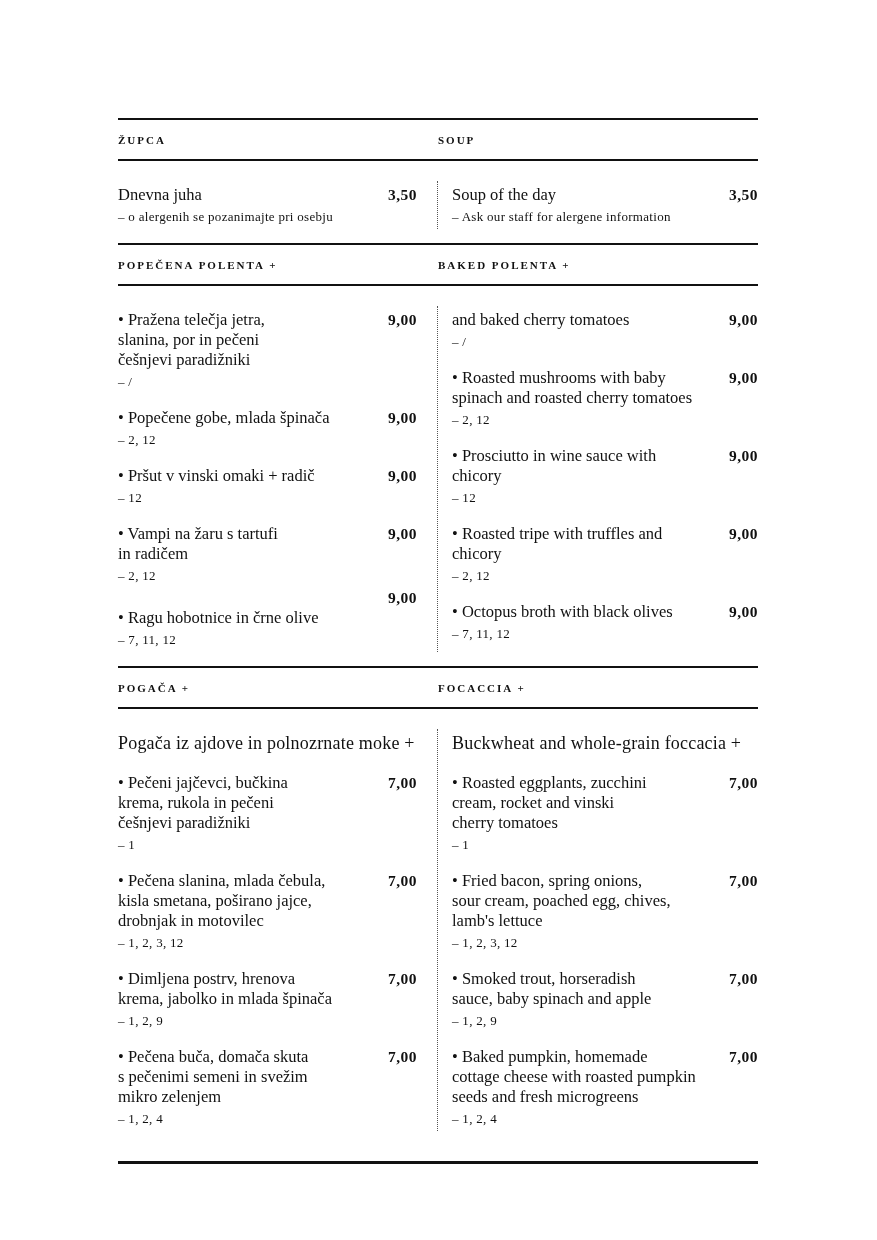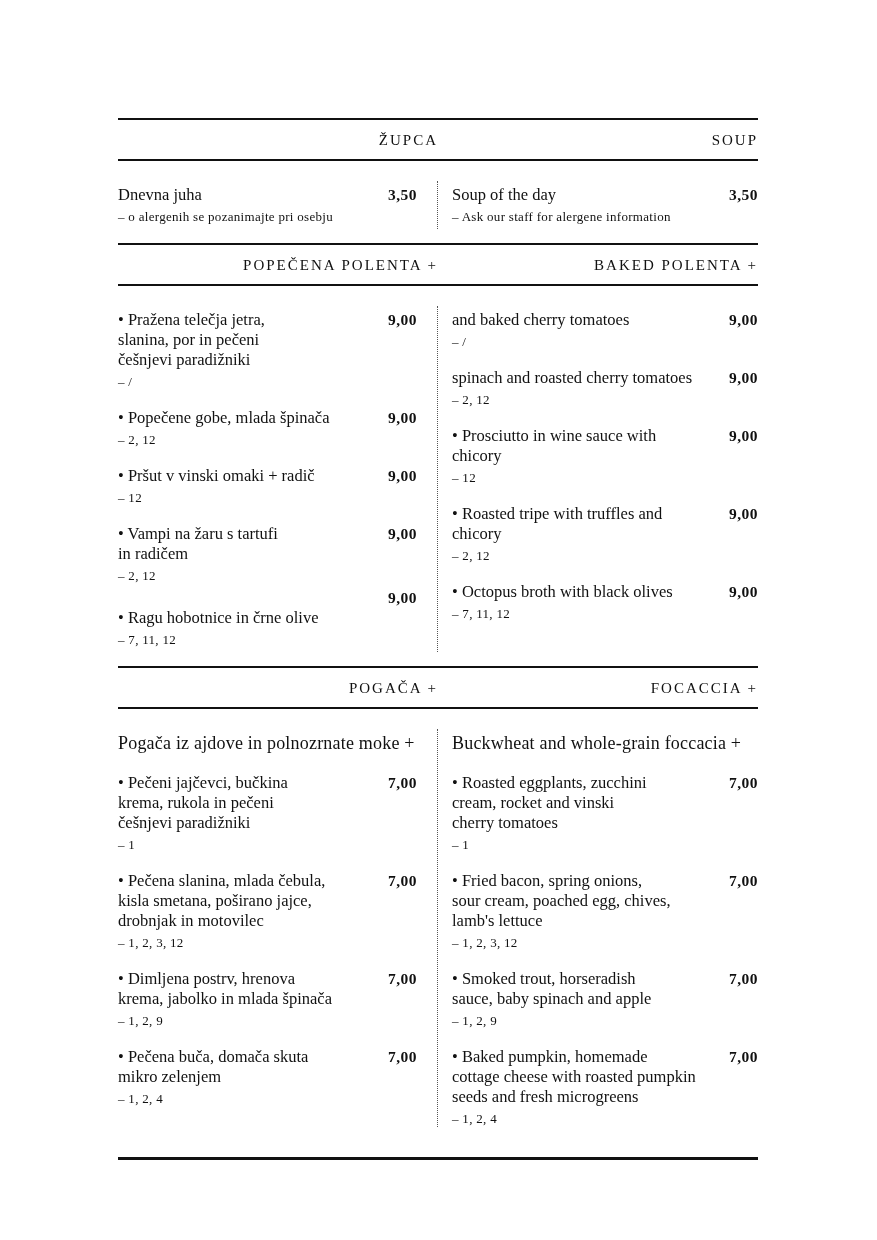--- a/index.html
+++ b/index.html
@@ -17,23 +17,23 @@
   }
   .menu-section { }
   .section-header {
     display: grid;
     grid-template-columns: 1fr 1fr;
     border-top: 2px solid #111;
     border-bottom: 2px solid #111;
     padding: 11px 0 10px 0;
   }
   .header-cell {
-    text-align: right;
-    font-weight: normal;
-    font-size: 15px;
+    text-align: left;
+    font-weight: bold;
+    font-size: 11px;
     letter-spacing: 2px;
     line-height: 18px;
   }
   .section-body {
     display: grid;
     grid-template-columns: 319px 1px 320px;
   }
   .col { box-sizing: border-box; }
   .col-left  { padding: 24px 20px 18px 0; }
   .col-right { padding: 24px 0 14px 14px; }
@@ -175,20 +175,21 @@
                 <div class="item-name">
                   <span class="name-line">and baked cherry tomatoes</span>
                 </div>
                 <div class="item-price">9,00</div>
               </div>
               <div class="item-note">– /</div>
             </div>
             <div class="menu-item">
               <div class="item-row">
                 <div class="item-name">
+                  <span class="name-line">• Roasted mushrooms with baby</span>
                   <span class="name-line">spinach and roasted cherry tomatoes</span>
                 </div>
                 <div class="item-price">9,00</div>
               </div>
               <div class="item-note">– 2, 12</div>
             </div>
             <div class="menu-item">
               <div class="item-row">
                 <div class="item-name">
                   <span class="name-line">• Prosciutto in wine sauce with</span>
@@ -257,20 +258,21 @@
                   <span class="name-line">krema, jabolko in mlada špinača</span>
                 </div>
                 <div class="item-price">7,00</div>
               </div>
               <div class="item-note">– 1, 2, 9</div>
             </div>
             <div class="menu-item">
               <div class="item-row">
                 <div class="item-name">
                   <span class="name-line">• Pečena buča, domača skuta</span>
+                  <span class="name-line">s pečenimi semeni in svežim</span>
                   <span class="name-line">mikro zelenjem</span>
                 </div>
                 <div class="item-price">7,00</div>
               </div>
               <div class="item-note">– 1, 2, 4</div>
             </div>
           </div>
           <div class="col-divider"></div>
           <div class="col col-right">
             <div class="subheading">Buckwheat and whole-grain foccacia +</div>

